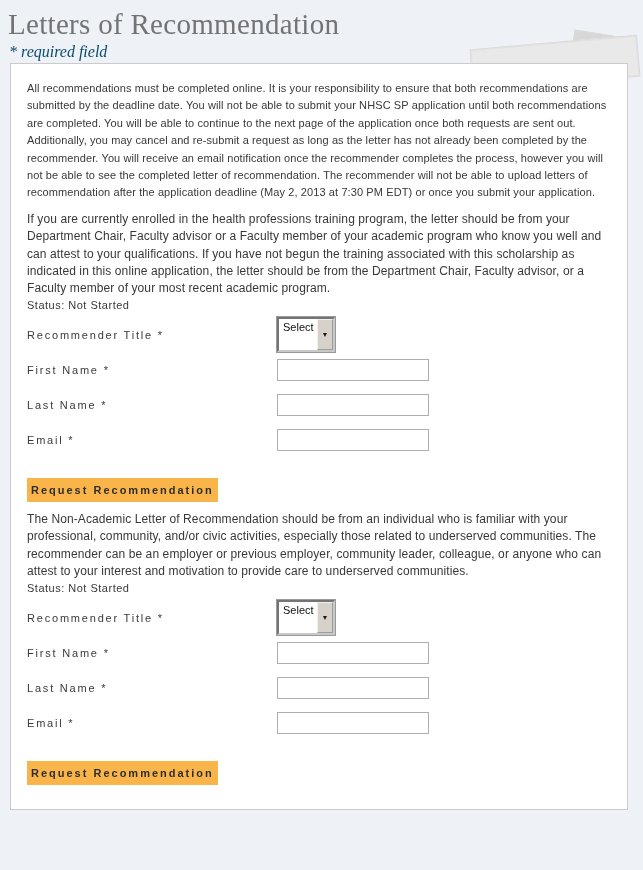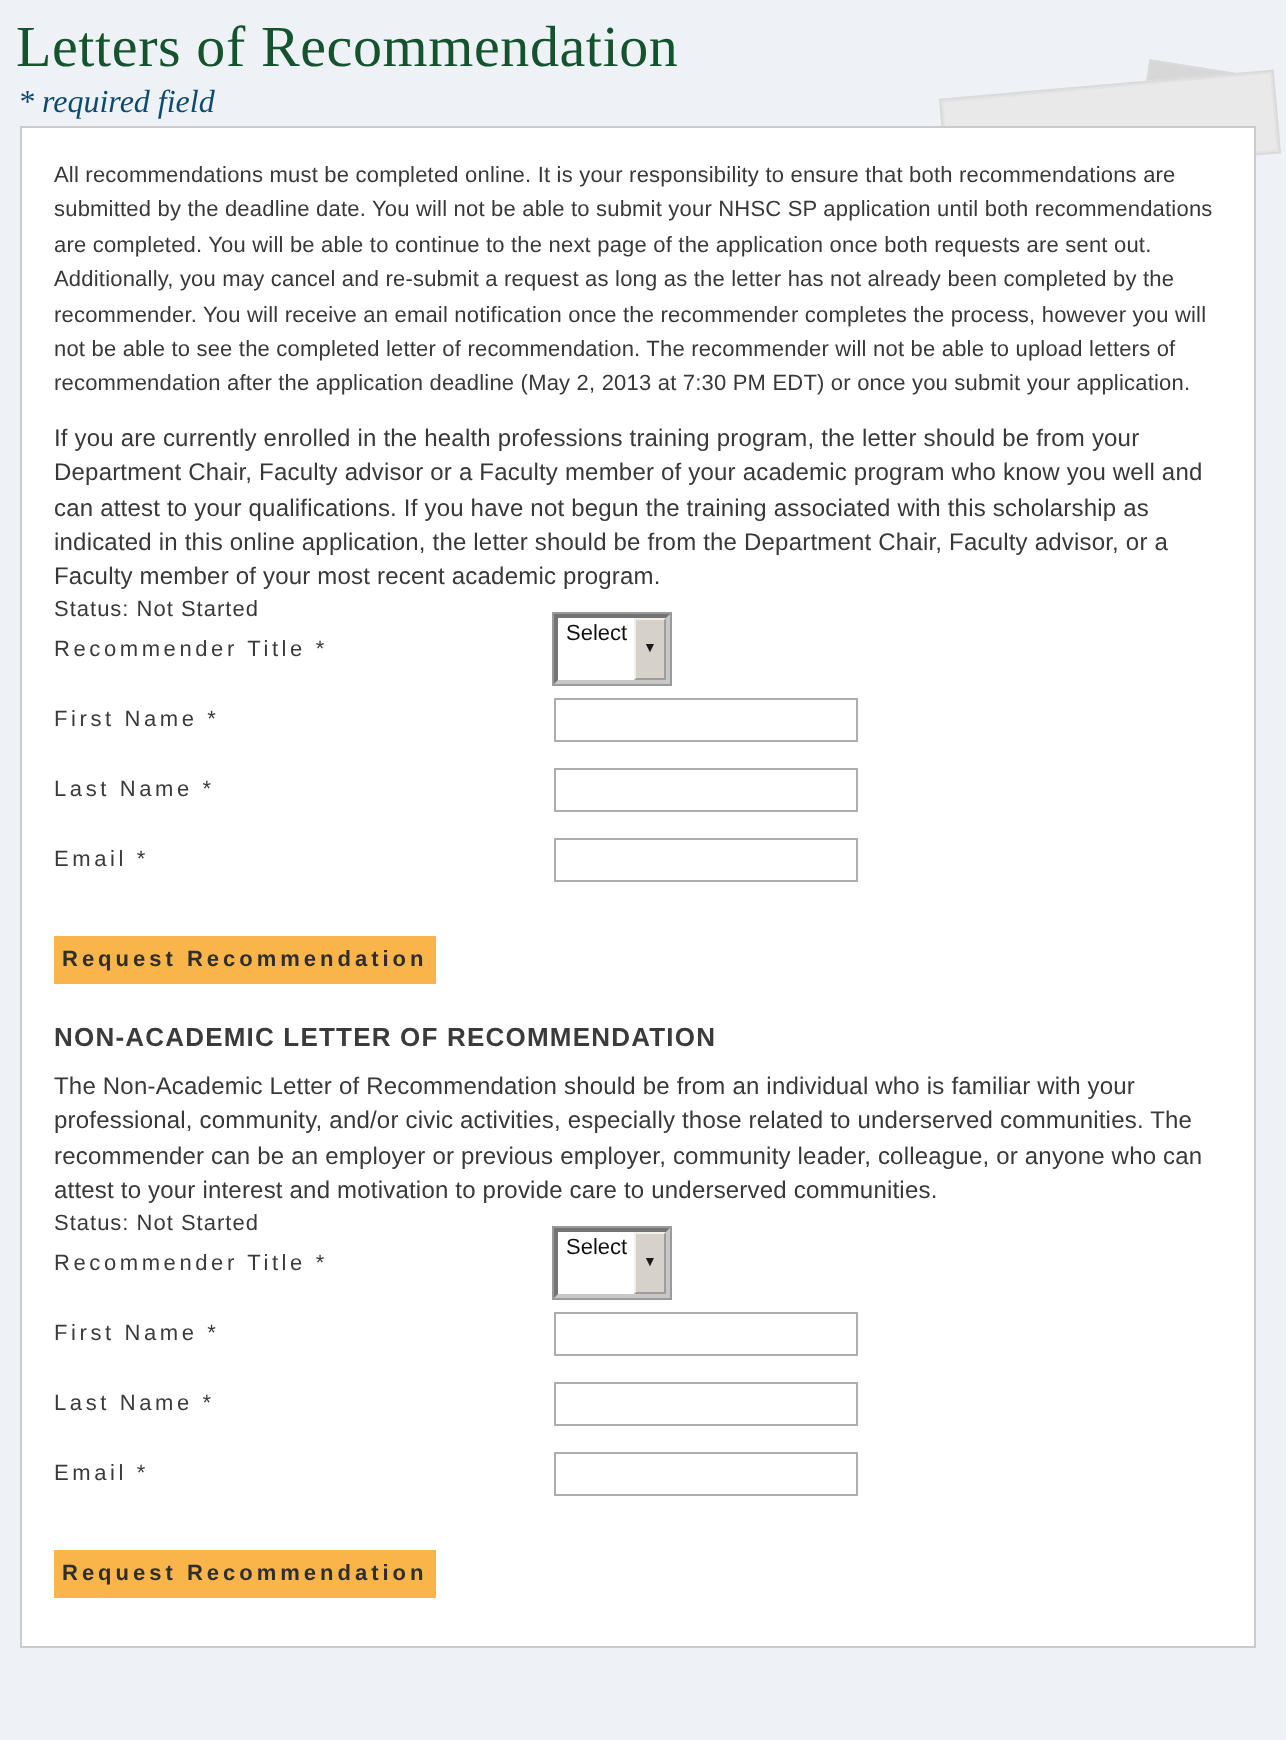--- a/index.html
+++ b/index.html
@@ -11,21 +11,21 @@
     position:relative;
     overflow:hidden;
   }
 
   
   .page-header { position:absolute; left:8px; top:8px; z-index:2; }
   .page-title {
     font-family:"Liberation Serif","DejaVu Serif",serif;
     font-weight:normal;
     font-size:29px;
-    color:#14532d;
+    color:#737373;
     letter-spacing:0.3px;
   }
   .required-note {
     font-family:"Liberation Serif","DejaVu Serif",serif;
     font-style:italic;
     font-size:16px;
     color:#0c4a6e;
     margin-top:2px;
     margin-left:1px;
   }
@@ -56,21 +56,21 @@
   }
   .section-desc {
     font-size:12px; line-height:17.4px; color:#383838; letter-spacing:0.1px;
     margin-top:9px; width:585px;
   }
   .status-line {
     font-size:11px; color:#383838; letter-spacing:0.5px; margin-top:1px;
   }
 
   
-  .form-block { margin-top:3px; }
+  .form-block { margin-top:13px; }
   .form-row { display:flex; align-items:center; margin-bottom:13px; height:22px; }
   .field-label {
     width:250px; font-size:11px; color:#3a3a3a; letter-spacing:1.8px;
   }
   .text-input {
     width:152px; height:22px;
     border:1px solid #adadad; background:#fff;
     font-family:"Liberation Sans",sans-serif; font-size:11px; color:#333;
     padding:0 4px;
   }
@@ -137,21 +137,20 @@
       <span class="field-label">Last Name *</span>
       <input class="text-input" type="text" value="" style="">
     </div>
     <div class="form-row">
       <span class="field-label">Email *</span>
       <input class="text-input" type="text" value="" style="">
     </div>
     <button class="req-btn">Request Recommendation</button>
   </div>
 
-  <h2 class="section-heading">NON-ACADEMIC LETTER OF RECOMMENDATION</h2>
   <p class="section-desc">The Non-Academic Letter of Recommendation should be from an individual who is familiar with your professional, community, and/or civic activities, especially those related to underserved communities. The recommender can be an employer or previous employer, community leader, colleague, or anyone who can attest to your interest and motivation to provide care to underserved communities.</p>
   <div class="status-line">Status: Not Started</div>
 
   <div class="form-block">
     <div class="form-row">
       <span class="field-label">Recommender Title *</span>
       <span class="combo">
         <span class="combo-text">Select</span>
         <span class="combo-btn">
             <span class="combo-arrow">▼</span>

